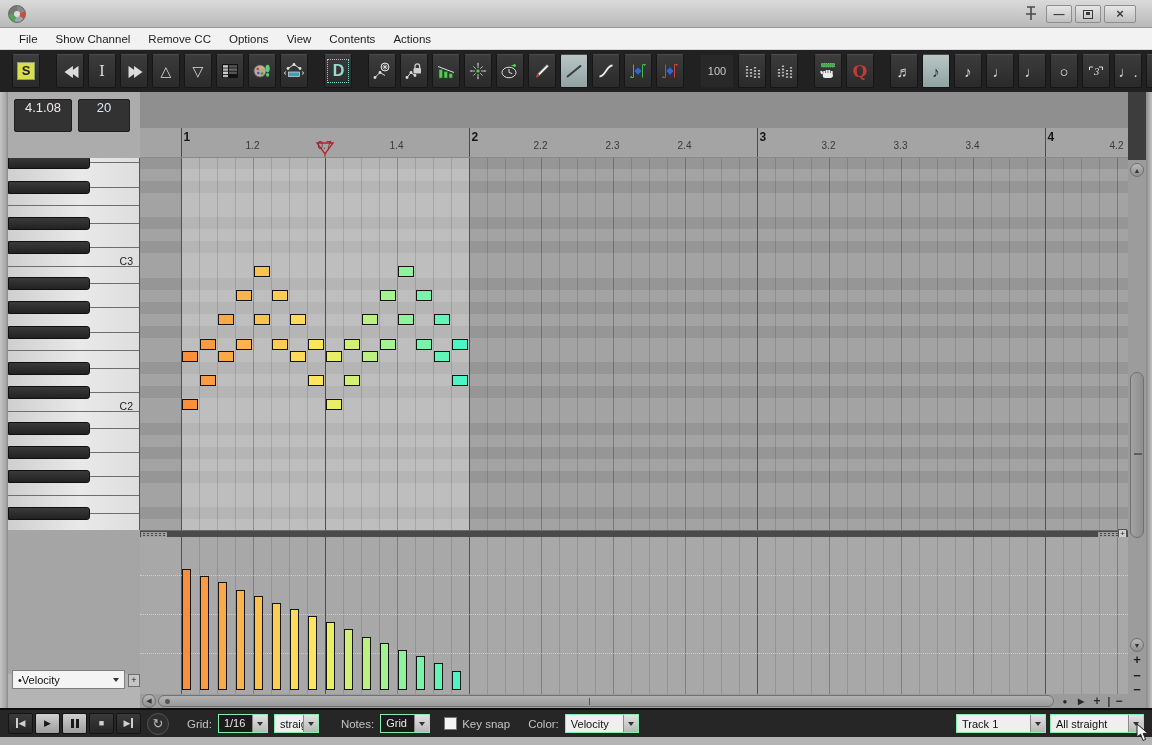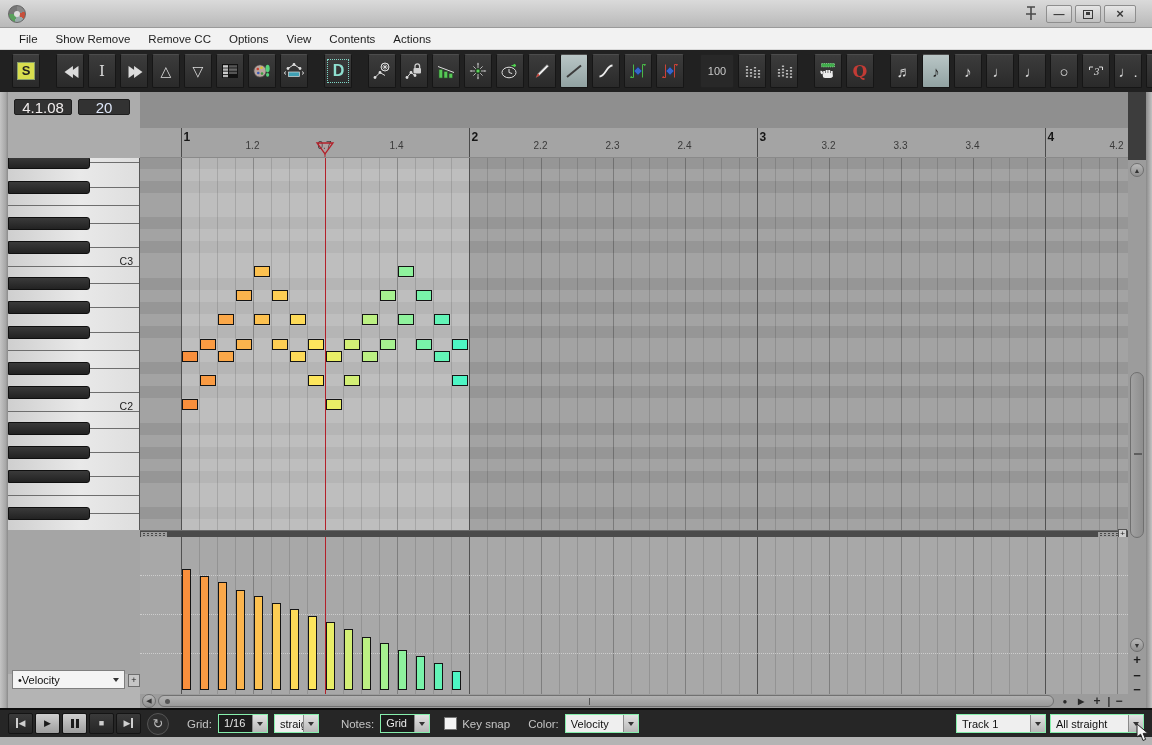--- a/index.html
+++ b/index.html
@@ -41,21 +41,21 @@
   .tbtn .dbl { letter-spacing:-3px; font-size:11px; transform:scaleY(1.4); }
   .tbtn .ibeam { font-family:"DejaVu Serif",serif; font-size:15px; }
   .tbtn .hollow { font-size:14px; }
 
   
   #frame-left { position:absolute; left:0; top:92px; width:8px; height:645px; background:linear-gradient(90deg,#c4c4c4,#a8a8a8 70%,#8a8a8a); }
   #frame-right { position:absolute; left:1146px; top:92px; width:6px; height:645px; background:linear-gradient(90deg,#8a8a8a,#c2c2c2); }
   #status-strip { position:absolute; left:0; top:737px; width:1152px; height:8px; background:#b4b4b4; }
 
   #left-top { position:absolute; left:8px; top:92px; width:132px; height:66px; background:#acacac; }
-  .posbox { position:absolute; top:7px; height:16px; background:#323232; border:1px solid #1e1e1e; border-radius:2px; text-align:center; line-height:16px; font-size:15px; }
+  .posbox { position:absolute; top:7px; height:33px; background:#323232; border:1px solid #1e1e1e; border-radius:2px; text-align:center; line-height:16px; font-size:13px; }
   #posbox-time { left:6px; width:58px; color:#f0ecec; }
   #posbox-note { left:70px; width:52px; color:#dde6f8; }
 
   #keys { position:absolute; left:8px; top:158px; width:132px; height:372px; overflow:hidden;
     background:linear-gradient(90deg,#cfcfcf,#e9e9e9 55%,#dedede); border-right:1px solid #555; }
   .krow { position:absolute; left:0; width:132px; height:12px; }
   .bkey { position:absolute; left:0; width:82px; height:13px; background:linear-gradient(#3a3a3a,#222); border:1px solid #101010; border-radius:0 3px 3px 0; }
   .kline { position:absolute; height:1px; background:#6e6e6e; }
   .klabel { position:absolute; right:6px; font-size:10.5px; color:#222; }
 
@@ -136,21 +136,21 @@
         <path d="M5 3 h8 M9 3 v7 M4 10 h10 M9 10 v6" stroke="#4a4a4a" stroke-width="1.6" fill="none"></path>
       </svg>
   </div>
   <div id="btn-min" class="winbtn">—</div>
   <div id="btn-max" class="winbtn"><i><b></b></i></div>
   <div id="btn-close" class="winbtn">×</div>
 </div>
 
 <div id="menubar">
     <div class="menu-item">File</div>
-    <div class="menu-item">Show Remove</div>
+    <div class="menu-item">Show Channel</div>
     <div class="menu-item">Remove CC</div>
     <div class="menu-item">Options</div>
     <div class="menu-item">View</div>
     <div class="menu-item">Contents</div>
     <div class="menu-item">Actions</div>
   </div>
 <div id="toolbar">
     <div class="tgroup">
       <div class="tbtn">
         <span class="sbadge">S</span>

